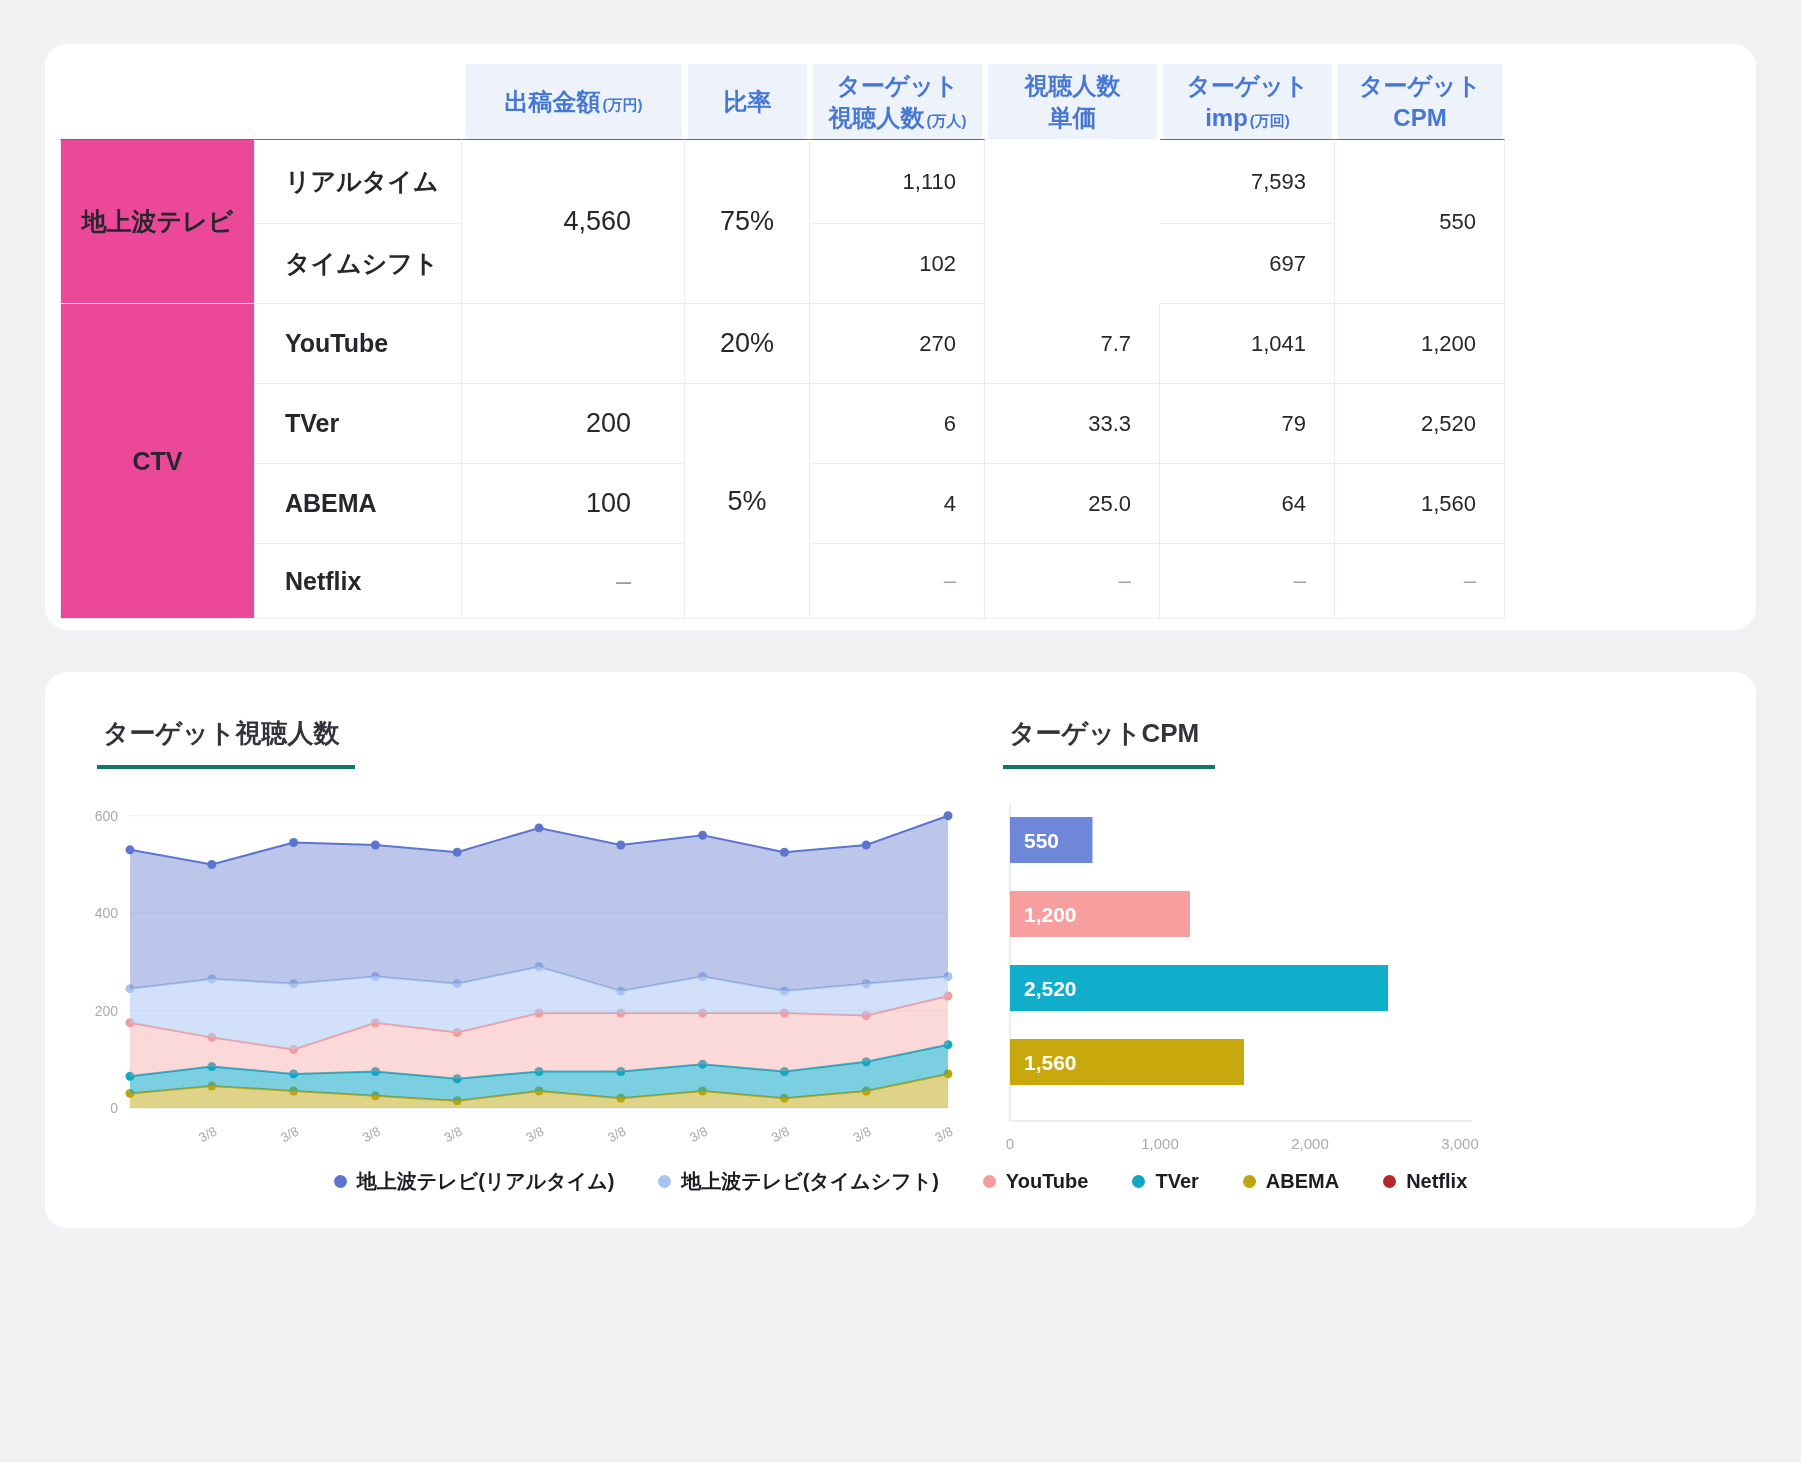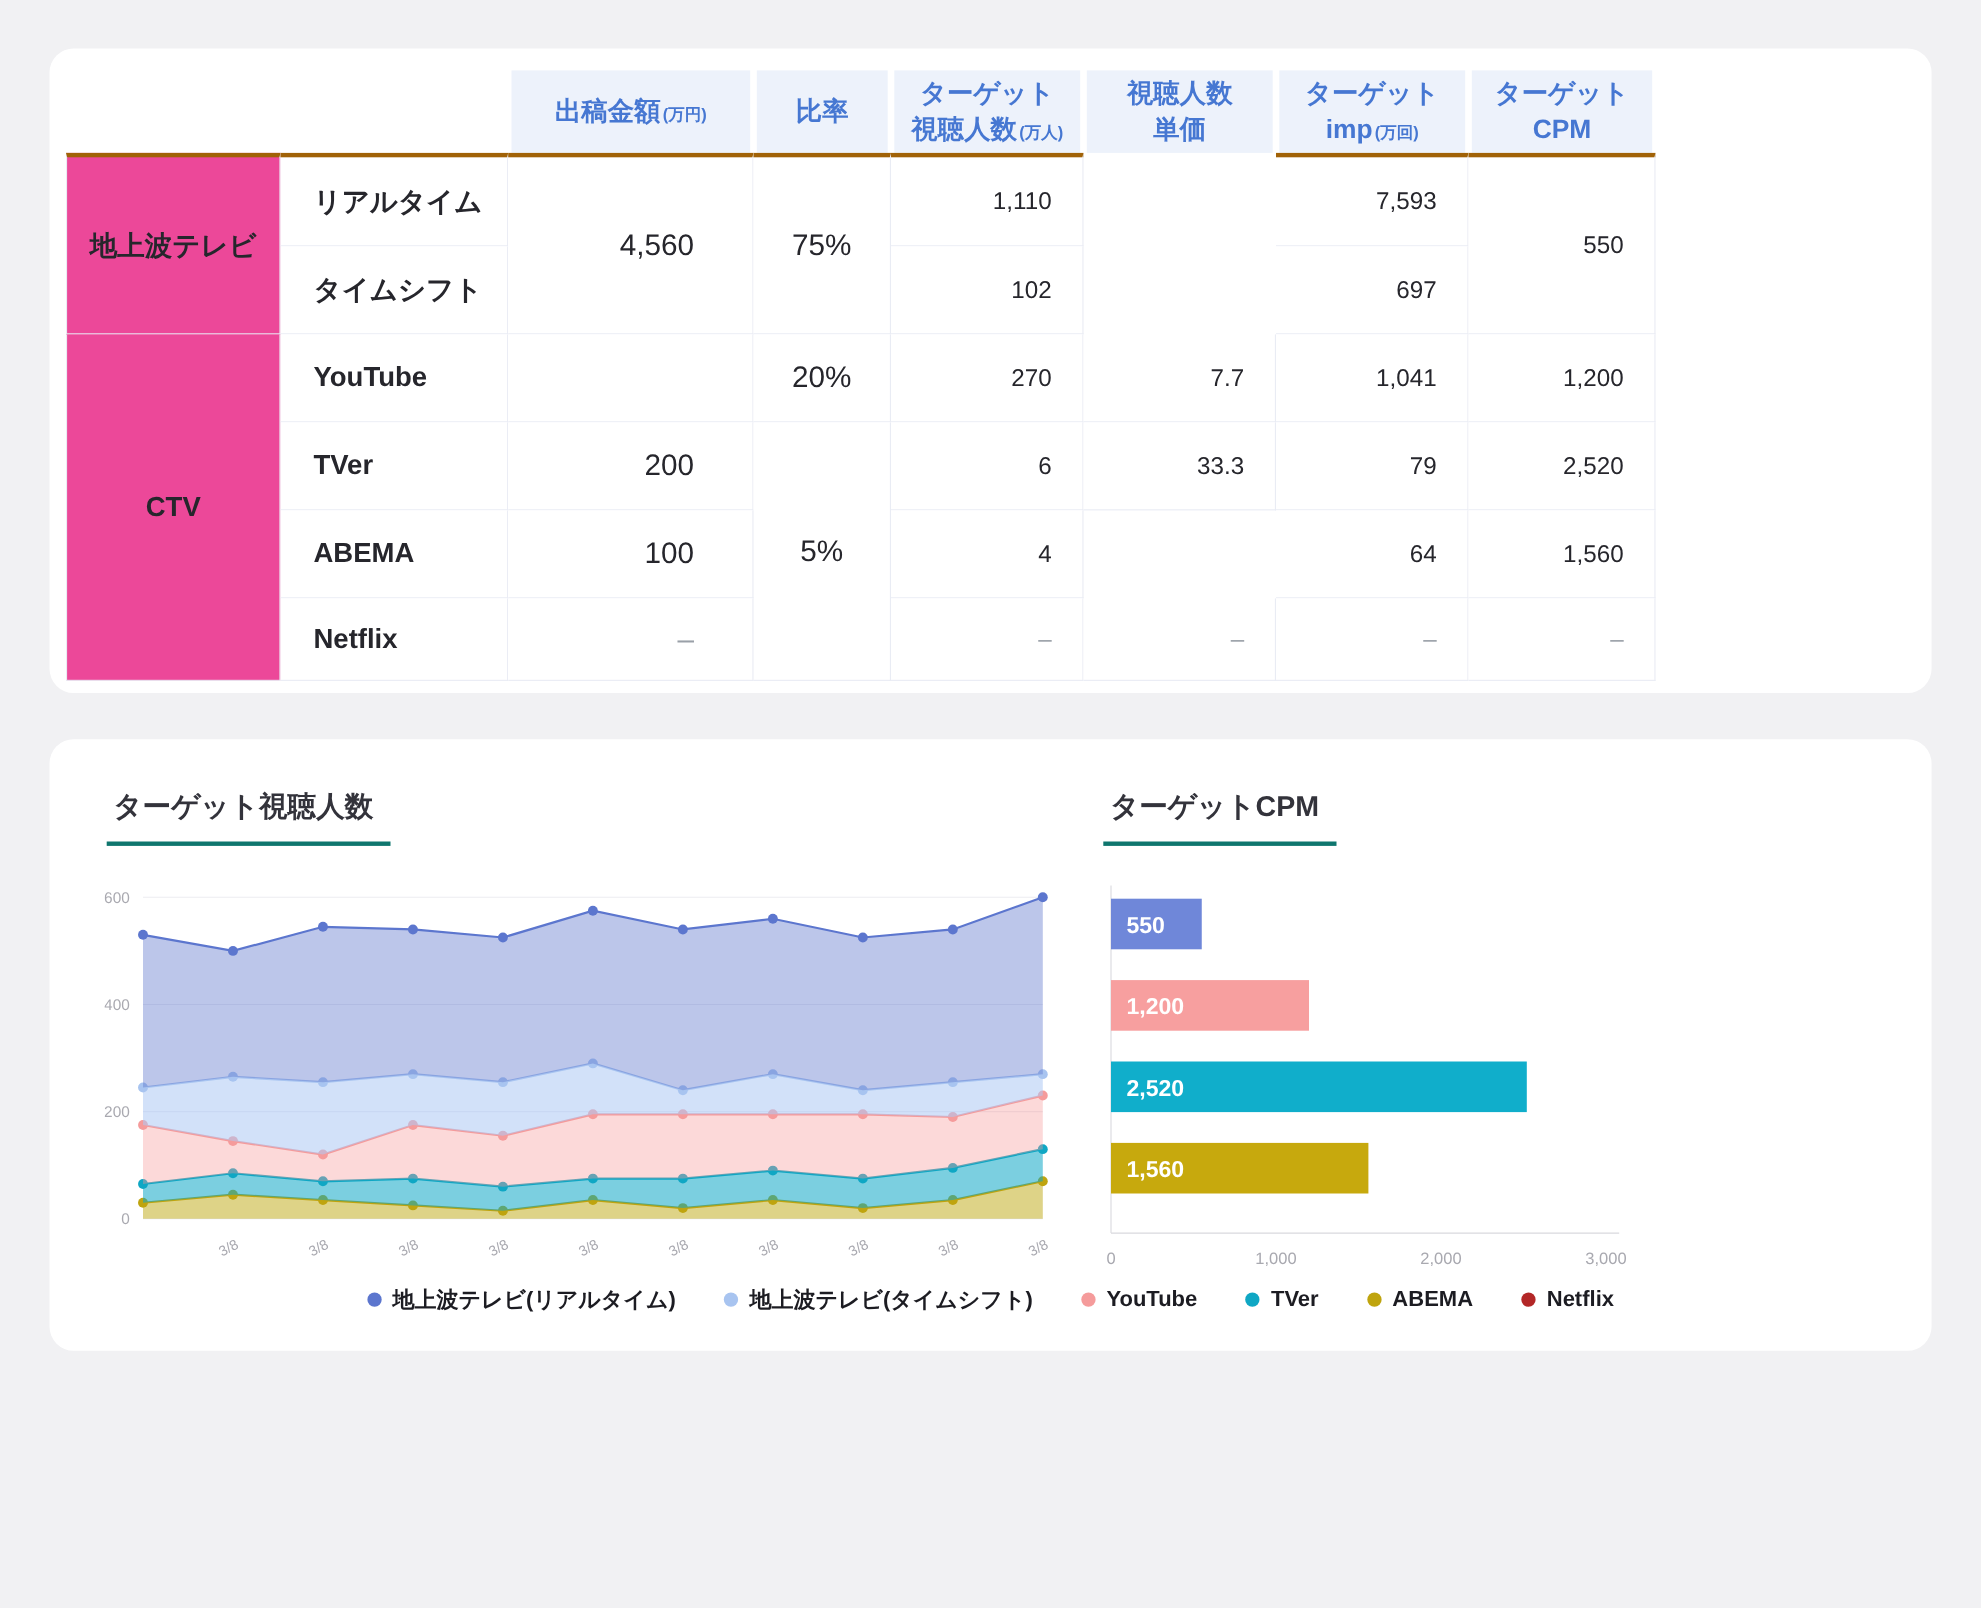--- a/index.html
+++ b/index.html
@@ -14,21 +14,21 @@
          grid-template-columns:195px 207px 223px 125px 175px 175px 175px 170px;
          grid-template-rows:75px 85px 80px 80px 80px 80px 75px; }
   .hcell { padding:0 3px; }
   .hbg { background:#edf2fb; height:100%; display:flex; flex-direction:column;
          align-items:center; justify-content:center; color:#4677d2; font-weight:bold;
          font-size:24px; line-height:1.3; text-align:center; }
   .hbg .unit { font-size:15px; font-weight:bold; margin-left:2px; }
   .dcell, .gcell { border-right:1px solid #e9ecf4; border-bottom:1px solid #e9ecf4; background:#fff; }
   .gcell { background:#ec4899; border-left:1px solid #e9ecf4; display:flex; align-items:center;
            justify-content:center; font-weight:bold; font-size:25px; color:#26262c; }
-  .rt { border-top:4px solid #a16207; }
+  .rt { border-top:1px solid #a16207; }
   .sub { display:flex; align-items:center; padding-left:30px; font-weight:bold; font-size:25px; color:#26262c; }
   .numc { display:flex; align-items:center; justify-content:flex-end; padding-right:28px; font-size:22px; color:#26262c; }
   .ctrc { display:flex; align-items:center; justify-content:center; font-size:27px; color:#26262c; }
   .gray { color:#9aa0a8; }
   .spend-cell { display:flex; flex-direction:row; }
   .spend-top { flex:1; display:flex; align-items:center; justify-content:flex-end;
                padding-right:25px; font-size:27px; color:#26262c; }
   .bar-track { height:9px; border-radius:5px; background:#e4e4e8; margin:0 14px 13px 14px; overflow:hidden; }
   .bar-fill { height:100%; background:#5c7fd6; border-radius:5px; width:0; }
 
@@ -144,20 +144,21 @@
       <div class="dcell sub" style="grid-area:6/2/7/3">ABEMA</div>
       <div class="dcell spend-cell" style="grid-area:6/3/7/4">
         <div class="spend-top">
             <span>100</span>
           </div>
         <div class="bar-track">
             <div class="bar-fill" style="width: 3%;"></div>
           </div>
       </div>
       <div class="dcell numc" style="grid-area:6/5/7/6">4</div>
+      <div class="dcell numc" style="grid-area:6/6/7/7">25.0</div>
       <div class="dcell numc" style="grid-area:6/7/7/8">64</div>
       <div class="dcell numc" style="grid-area:6/8/7/9">1,560</div>
 
       <div class="dcell sub" style="grid-area:7/2/8/3">Netflix</div>
       <div class="dcell spend-cell" style="grid-area:7/3/8/4">
         <div class="spend-top">
             <span class="gray">–</span>
           </div>
         <div class="bar-track">
             <div class="bar-fill" style="width: 0%;"></div>

